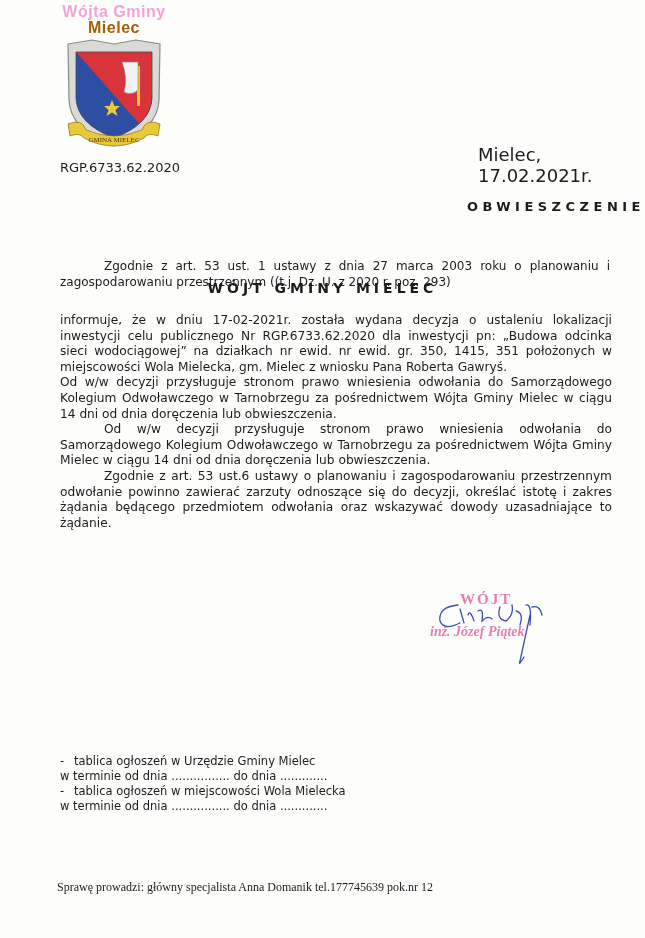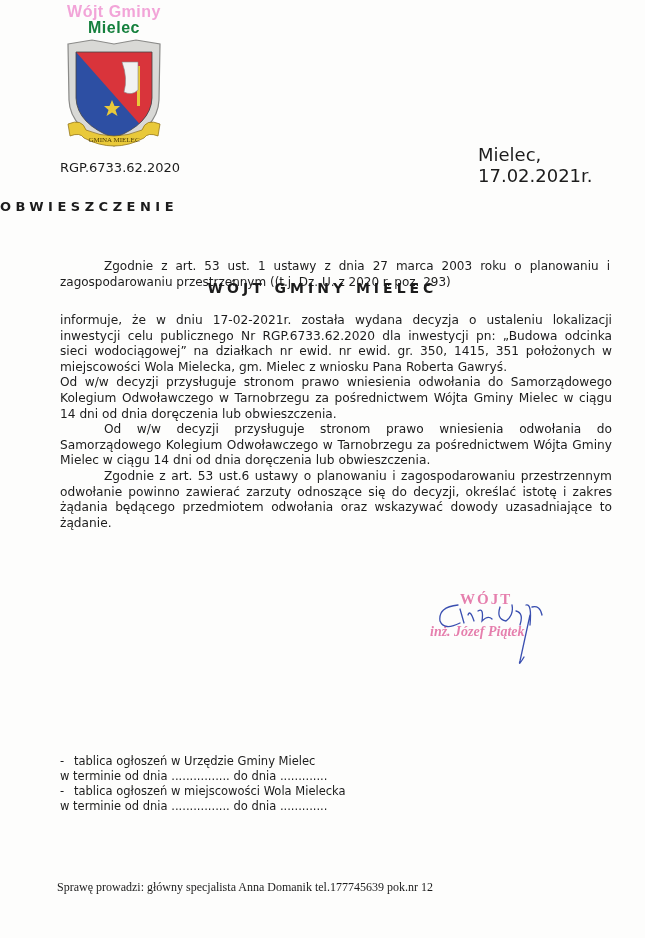--- a/index.html
+++ b/index.html
@@ -6,26 +6,26 @@
   body {
     width:645px; height:938px; background:#fdfdfc; position:relative; overflow:hidden;
     font-family:"DejaVu Sans", sans-serif; color:#1c1c1c;
   }
   .abs { position:absolute; }
   .stamp-title {
     left:44px; top:4px; width:140px; text-align:center;
     font-family:"Liberation Sans", sans-serif; font-weight:bold; font-size:16px;
     color:#f2a4d8; letter-spacing:0.5px; line-height:16px;
   }
-  .stamp-title .l2 { color:#15803d; }
+  .stamp-title .l2 { color:#a16207; }
   .crest { left:62px; top:38px; width:104px; height:114px; }
   .refno { left:60px; top:160px; font-size:13px; font-family:"DejaVu Sans", sans-serif; }
   .place-date { left:478px; top:144px; font-size:18px; }
   .title1 {
-    left:0; width:645px; top:199px; text-align:left; font-weight:bold;
+    left:0; width:645px; top:199px; text-align:right; font-weight:bold;
     font-size:13px; letter-spacing:4.5px;
   }
   .intro {
     left:60px; width:550px; top:230px; font-size:12px; line-height:16px; text-align:justify;margin-top:28px;
   }
   .intro .ind { display:inline-block; width:44px; }
   .title2 {
     left:0; width:645px; top:280px; text-align:center; font-weight:bold;
     font-size:14px; letter-spacing:4px;
   }
@@ -41,21 +41,21 @@
   .posting { left:60px; top:754px; font-size:11.5px; line-height:15px; }
   .posting .dash { display:inline-block; width:14px; }
   .footer {
     left:57px; top:880px; font-family:"Liberation Serif", serif; font-size:12px;
   }
 </style>
 </head>
 <body>
 
 <div class="abs stamp-title">
-  <div>Wójt Gminy</div>
+  <div>Wójta Gminy</div>
   <div class="l2">Mielec</div>
 </div>
 
 <div class="abs crest">
   <svg width="104" height="114" viewBox="0 0 104 114">
 
     <path d="M6 6 L30 2 L52 6 L74 2 L98 6 L97 62 Q96 92 52 108 Q8 92 7 62 Z" fill="#d9d9d6" stroke="#8a8a88" stroke-width="1.2"></path>
 
     <defs>
       <clipPath id="inner">

